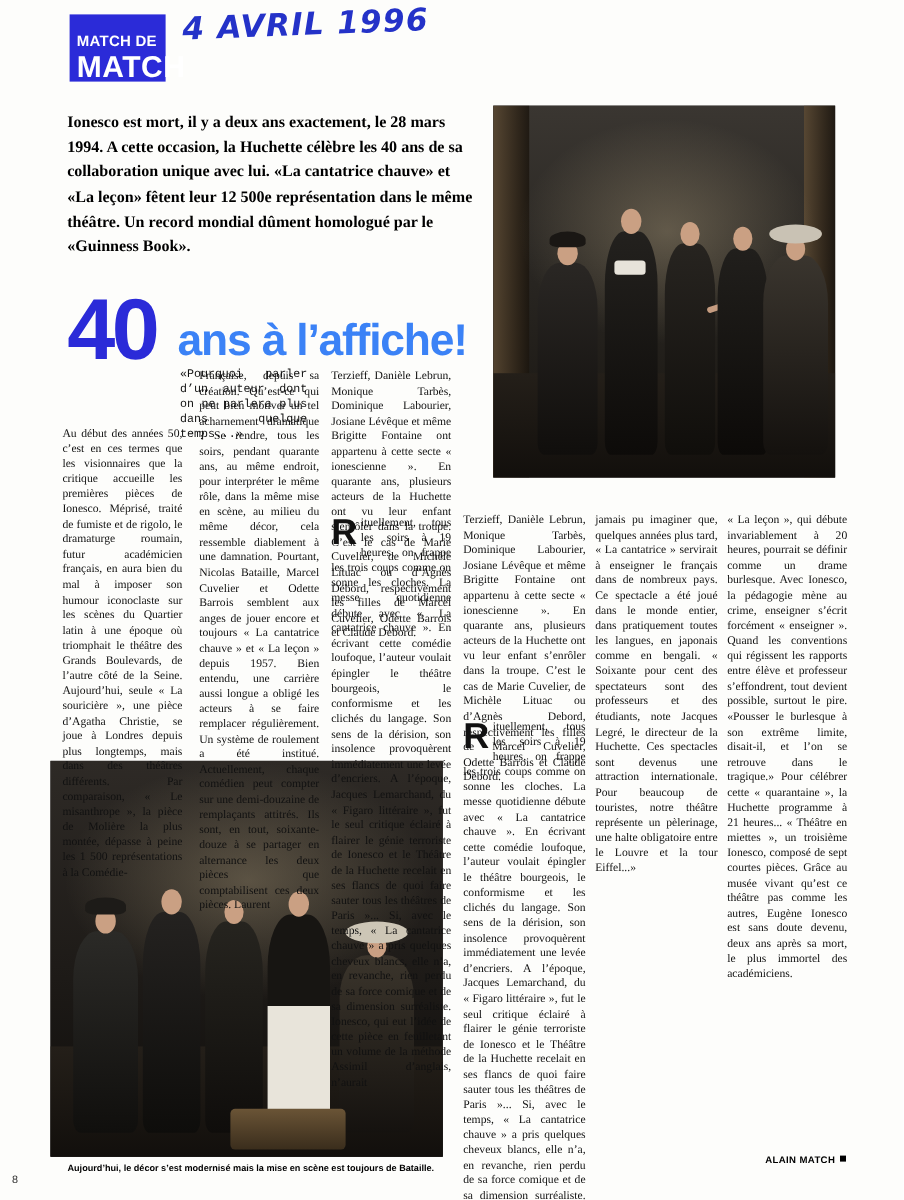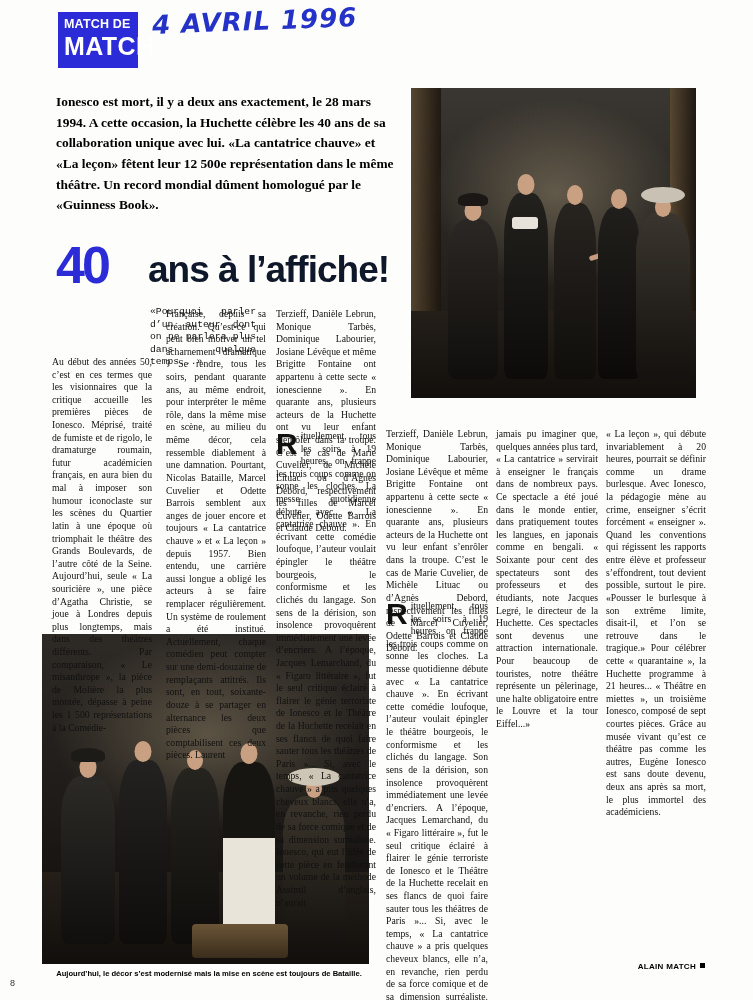--- a/index.html
+++ b/index.html
@@ -22,21 +22,21 @@
     position: absolute;
     left: 58px;
     top: 12px;
     width: 80px;
     height: 56px;
     background: #2b2bd8;
     color: #fff;
     font-family: "Liberation Sans", sans-serif;
     font-weight: bold;
     line-height: 1.0;
-    padding: 6px 6px 0 6px;
+    padding: 16px 6px 0 6px;
     box-sizing: border-box;
   }
   .masthead .l1 {
     font-size: 12.5px;
     letter-spacing: 0.2px;
   }
   .masthead .l2 {
     font-size: 25px;
     letter-spacing: 0.4px;
     margin-top: 3px;
@@ -77,34 +77,34 @@
     top: 245px;
     width: 360px;
     height: 56px;
   }
   .headline .num {
     position: absolute;
     left: 0;
     top: -6px;
     font-family: "Liberation Sans", sans-serif;
     font-weight: bold;
-    font-size: 52px;
+    font-size: 72px;
     line-height: 1;
     color: #2b2bd8;
     letter-spacing: -3px;
   }
   .headline .rest {
     position: absolute;
     left: 92px;
-    top: 6px;
+    top: 20px;
     font-family: "Liberation Sans", sans-serif;
     font-weight: bold;
     font-size: 37px;
     line-height: 1;
-    color: #0f172a;
+    color: #3b82f6;
     letter-spacing: -1px;
   }
 
   
   .photo {
     position: absolute;
     background: #15120f;
     overflow: hidden;
   }
   .photo-top {

